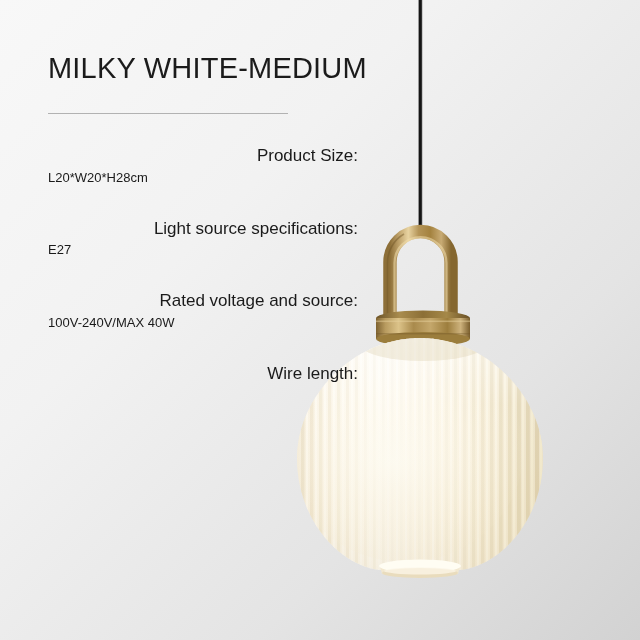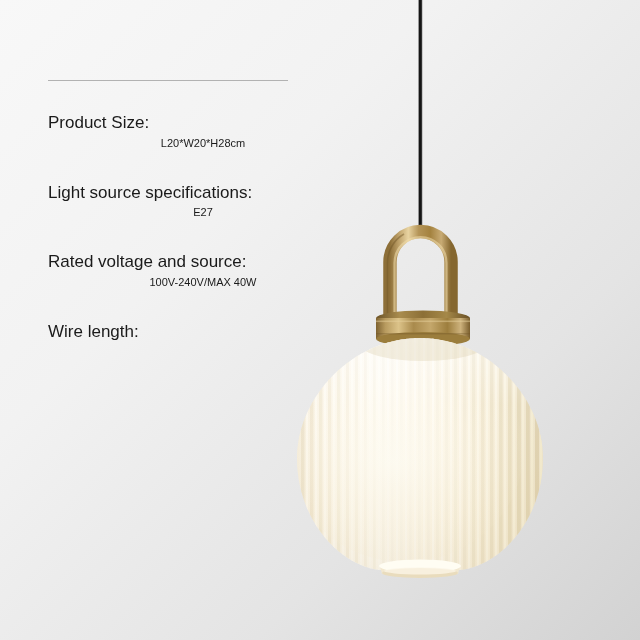--- a/index.html
+++ b/index.html
@@ -52,28 +52,28 @@
   }
   .spec-group:last-child {
     margin-bottom: 12px;
   }
   .spec-label {
     font-size: 17px;
     font-weight: 400;
     color: #1a1a1a;
     line-height: 1.45;
     white-space: nowrap;
+    text-align: right;
   }
   .spec-value {
-    font-size: 11px;
+    font-size: 13px;
     font-weight: 400;
     color: #1a1a1a;
     line-height: 1.45;
     white-space: nowrap;
-    text-align: center;
   }
 
   
   #lamp-figure {
     position: absolute;
     left: 0;
     top: 0;
     width: 640px;
     height: 640px;
     z-index: 1;
@@ -252,20 +252,21 @@
     <g>
       <path d="M 380 566 L 460 566 L 458 574 L 382 574 Z" fill="#f2e8d0"></path>
       <ellipse cx="420" cy="566" rx="41" ry="6.5" fill="#fffdf3"></ellipse>
       <ellipse cx="420" cy="573" rx="38" ry="5" fill="#e9dcbd"></ellipse>
       <ellipse cx="420" cy="571" rx="36" ry="3.4" fill="#fbf5e6" opacity="0.8"></ellipse>
     </g>
   </svg>
 
   <div id="spec-panel">
 
+    <div id="variant-title">MILKY WHITE-MEDIUM</div>
     <div id="title-divider"></div>
 
     <div class="spec-group">
       <div class="spec-label">Product Size:</div>
       <div class="spec-value">L20*W20*H28cm</div>
     </div>
 
     <div class="spec-group">
       <div class="spec-label">Light source specifications:</div>
       <div class="spec-value">E27</div>

